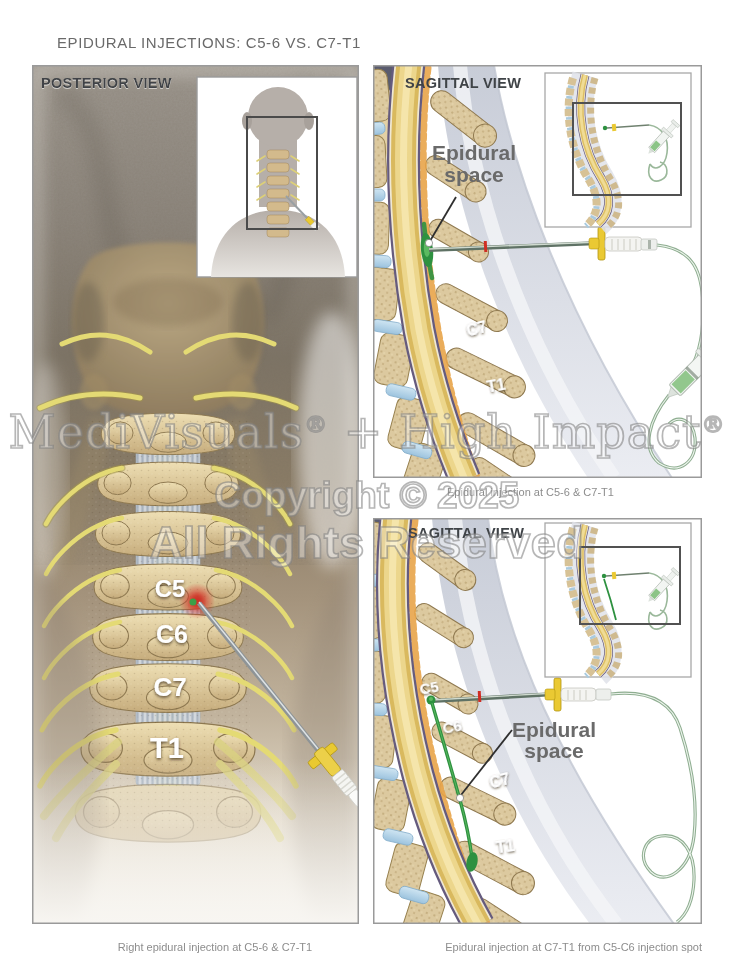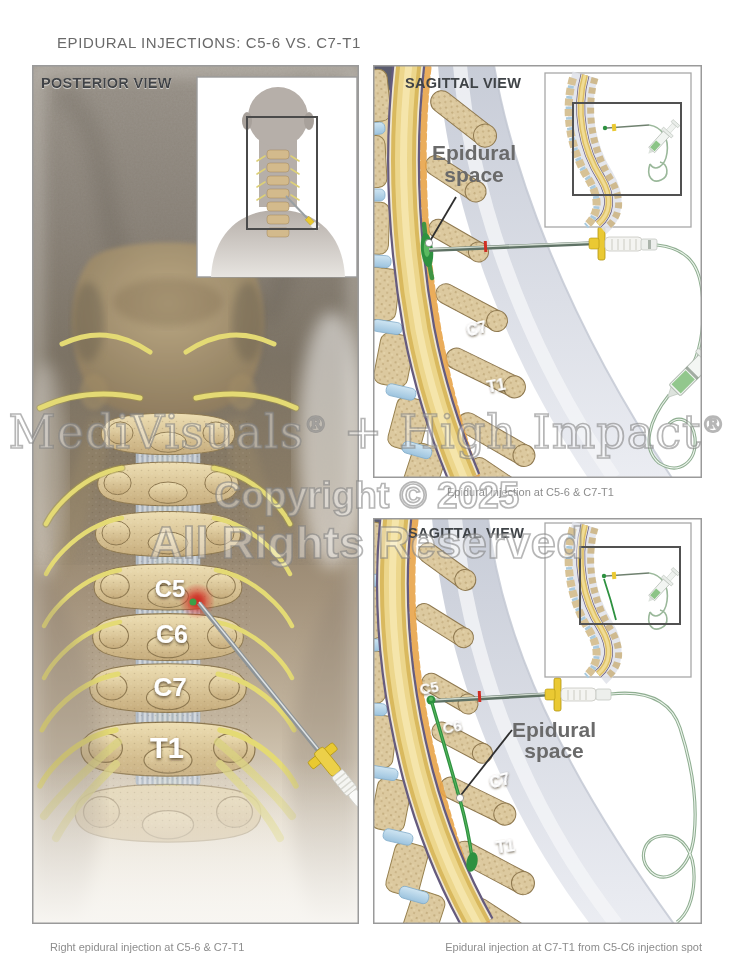--- a/index.html
+++ b/index.html
@@ -3,21 +3,21 @@
 <meta charset="utf-8">
 <style>
   html,body{margin:0;padding:0;background:#fff;}
   body{width:734px;height:975px;position:relative;overflow:hidden;
        font-family:"Liberation Sans",sans-serif;}
   .page-title{position:absolute;left:33px;top:34px;font-size:15px;letter-spacing:.6px;
        color:#6a6a6a;white-space:nowrap;margin-left:24px;}
   .panel{position:absolute;}
   .panel svg{display:block;}
   .caption{position:absolute;font-size:11px;color:#8d8d8d;white-space:nowrap;}
-  .cap-left{left:50px;top:941px;width:330px;}
+  .cap-left{left:50px;top:941px;width:330px;text-align:center;}
   .cap-mid{left:447px;top:486px;}
   .cap-bot{left:373px;top:941px;width:329px;text-align:right;}
   .wm{position:absolute;left:0;width:100%;text-align:center;pointer-events:none;z-index:20;
       color:rgba(255,255,255,0.16);-webkit-text-stroke:1.7px rgba(122,122,122,0.55);
       text-shadow:0 0 2px rgba(255,255,255,0.28);white-space:nowrap;}
   .wm1{top:409px;font-family:"DejaVu Serif",serif;font-size:46px;line-height:1;letter-spacing:1px;}
   .wm1 .reg{font-size:50%;vertical-align:super;}
   .wm2{top:477px;font-size:37px;font-weight:bold;line-height:1;}
   .wm3{top:520px;font-size:45px;font-weight:bold;line-height:1;letter-spacing:.5px;}
   svg text{font-family:"Liberation Sans",sans-serif;}

